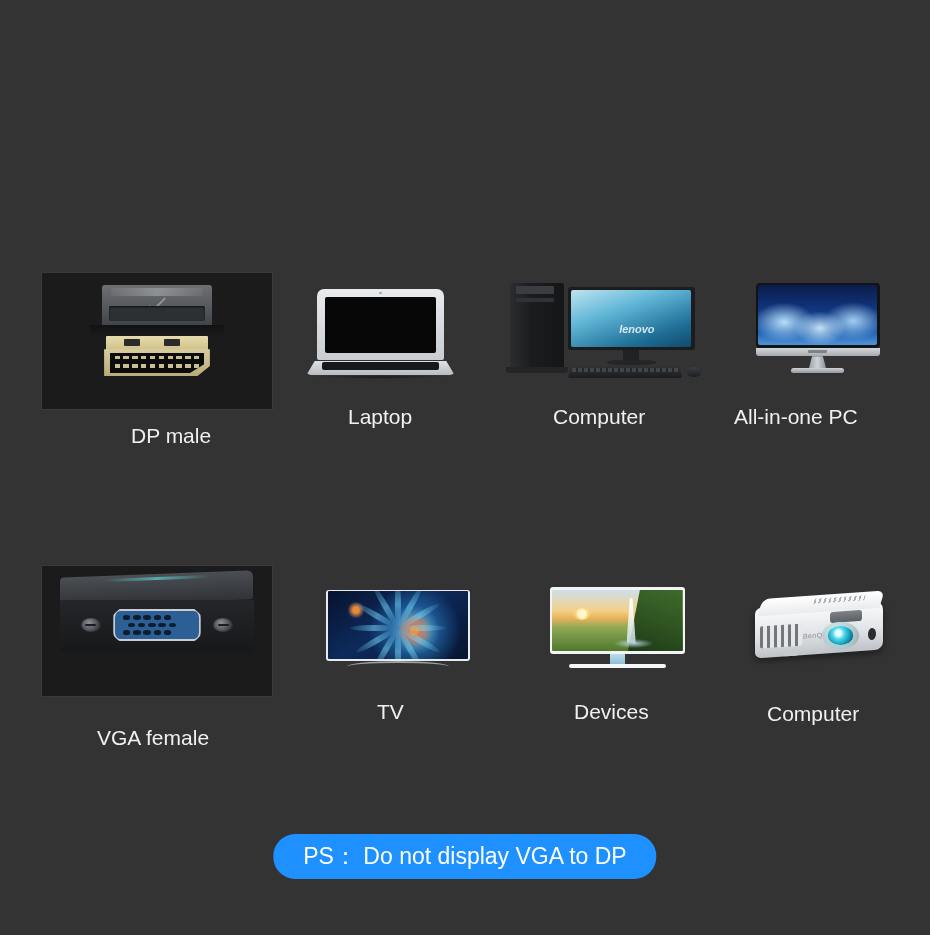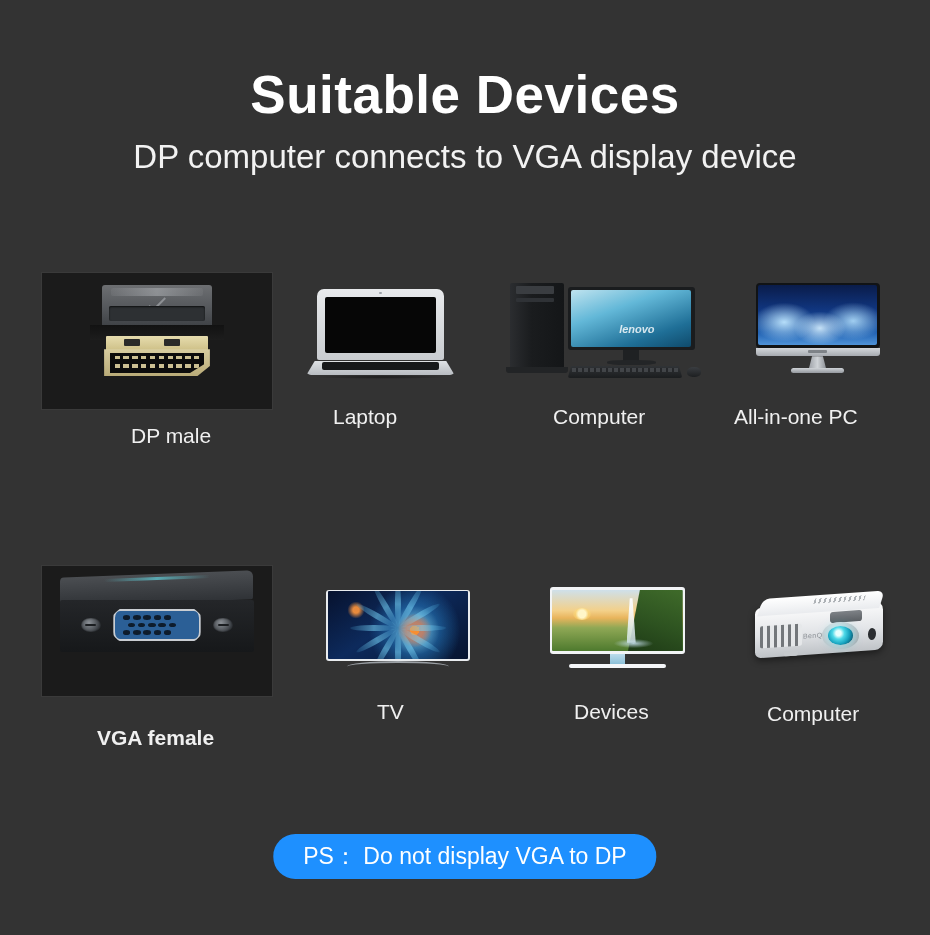--- a/index.html
+++ b/index.html
@@ -381,22 +381,20 @@
     background:#1e90ff; border-radius:22px;
     color:#ffffff; font-size:23px; white-space:nowrap;
   }
 </style>
 </head>
 <body>
 
 <div id="stage">
 
 
-  <div class="title">Suitable Devices</div>
-  <div class="subtitle">DP computer connects to VGA display device</div>
 
   <div class="cell" style="left:42px; top:273px; width:230px; height:136px;">
     <div class="photo-panel" style="left:0; top:0; width:230px; height:136px;">
       <div class="dp-body"></div>
       <div class="dp-brand"></div>
       <div class="dp-chev"></div>
       <div class="dp-slot"></div>
       <div class="dp-neck"></div>
       <div class="dp-gold"></div>
       <div class="dp-shell"></div>
@@ -432,21 +430,21 @@
 
   <div class="cell" style="left:303px; top:280px; width:155px; height:115px;">
     <div class="lt-lid">
         <div class="lt-screen"></div>
       </div>
     <div class="lt-cam"></div>
     <div class="lt-base"></div>
     <div class="lt-keys"></div>
     <div class="lt-shadow"></div>
   </div>
-  <div class="cap" style="left:333px; top:405px;">Laptop</div>
+  <div class="cap" style="left:348px; top:405px;">Laptop</div>
 
   <div class="cell" style="left:500px; top:272px; width:205px; height:122px;">
     <div class="pc-tower"></div>
     <div class="pc-foot"></div>
     <div class="pc-mon">
       <div class="pc-mon-screen">
         <span class="pc-logo">lenovo</span>
       </div>
     </div>
     <div class="pc-neck"></div>
@@ -491,21 +489,21 @@
           <span style="left:67%;  top:38%"></span>
           <span style="left:0%;   top:76%"></span>
             <span style="left:15%;  top:76%"></span>
           <span style="left:30%;  top:76%"></span>
             <span style="left:45%;  top:76%"></span>
           <span style="left:60%;  top:76%"></span>
         </div>
       </div>
     </div>
   </div>
-  <div class="cap" style="left:97px; top:726px;font-weight:bold;">VGA female</div>
+  <div class="cap" style="left:97px; top:726px;">VGA female</div>
 
   <div class="cell" style="left:318px; top:578px; width:160px; height:115px;">
     <div class="tv-frame">
       <div class="tv-screen">
         <div class="tv-petals">
           <i style="transform:rotate(0deg)"></i>
             <i style="transform:rotate(30deg)"></i>
           <i style="transform:rotate(60deg)"></i>
             <i style="transform:rotate(90deg)"></i>
           <i style="transform:rotate(120deg)"></i>

